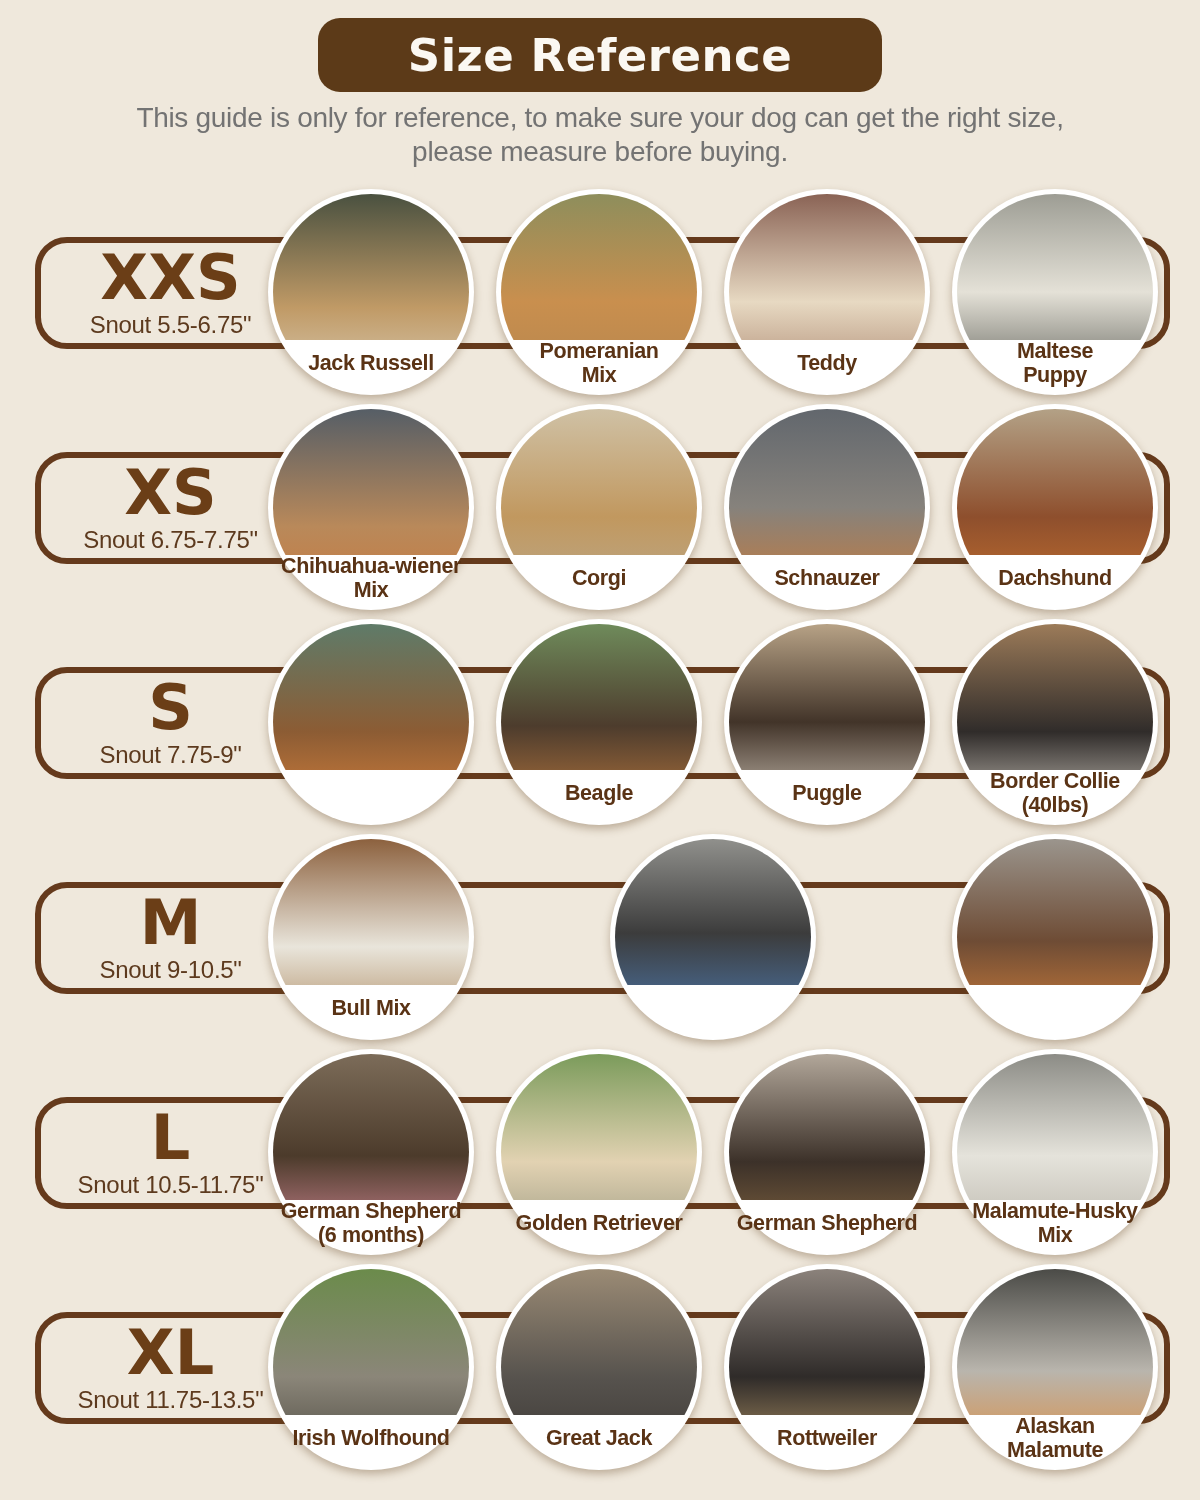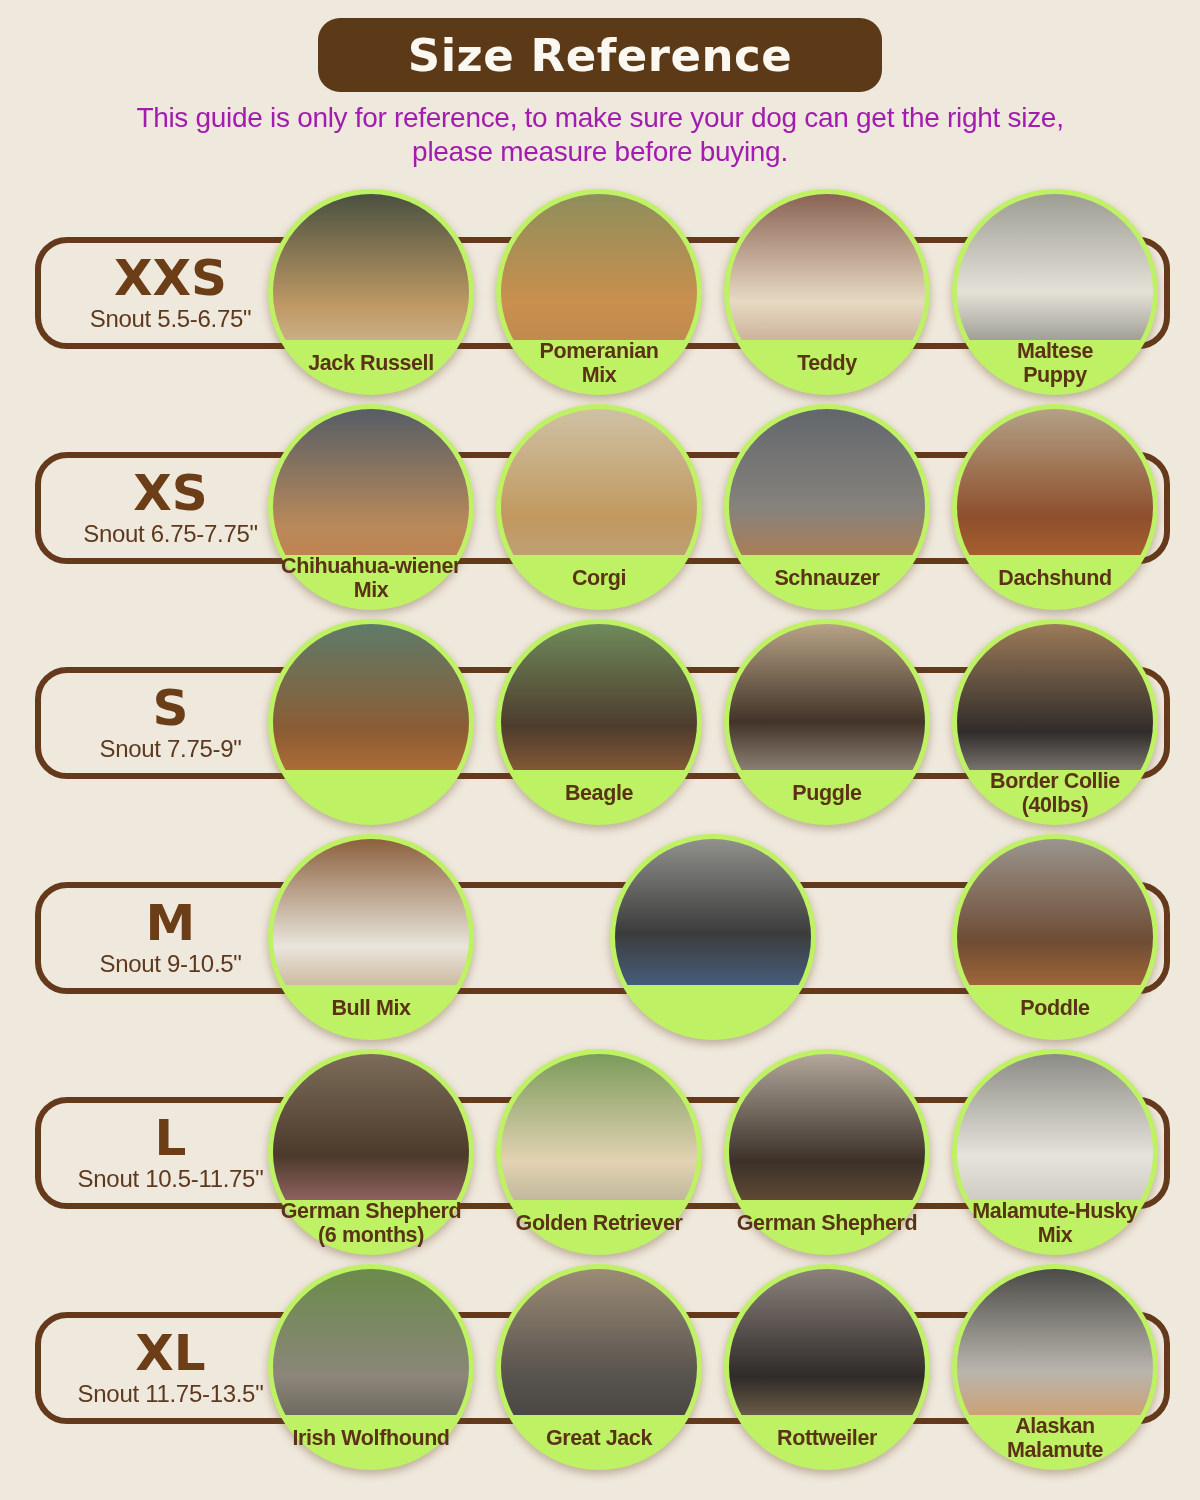--- a/index.html
+++ b/index.html
@@ -18,50 +18,50 @@
     display:flex;align-items:center;justify-content:center;text-align:right;
   }
   .title-box .t{
     font-family:"DejaVu Sans",sans-serif;
     font-weight:bold;font-size:45px;color:#FBF8F2;letter-spacing:.5px;
   }
   .subtitle{
     margin-top:9px;
     text-align:center;
     font-size:28px;line-height:1.23;
-    color:#a21caf;
+    color:#737373;
     white-space:pre-line;
     letter-spacing:-.3px;
   }
   .rows{position:absolute;left:0;top:185px;width:1200px;}
   .row{position:relative;height:215px;}
   .pill{
     position:absolute;left:35px;right:30px;top:52px;height:112px;
     border:6px solid #653A1C;border-radius:32px;
     box-sizing:border-box;z-index:1;
   }
   .size-block{
     position:absolute;left:12px;top:0;bottom:0;width:235px;
     display:flex;flex-direction:column;align-items:center;justify-content:center;
     gap:2px;
   }
   .size-label{
     font-family:"DejaVu Sans",sans-serif;
-    font-weight:bold;font-size:50px;line-height:1;color:#6B3E17;
+    font-weight:bold;font-size:62px;line-height:1;color:#6B3E17;
   }
   .snout{
     font-size:24px;color:#5D3A1E;letter-spacing:-.3px;white-space:nowrap;
   }
   .dogs{
     position:absolute;left:268px;top:4px;width:890px;height:206px;
     display:flex;justify-content:space-between;z-index:2;
   }
   figure.dog{
     margin:0;position:relative;width:206px;height:206px;
-    border-radius:50%;background:#bef264;
+    border-radius:50%;background:#ffffff;
     box-shadow:0 4px 9px rgba(95,62,30,.35);
   }
   .photo{
     position:absolute;left:5px;right:5px;top:5px;height:196px;
     border-radius:50%;
     clip-path:inset(0 0 50px 0);
   }
   .breed{
     position:absolute;left:5px;right:5px;bottom:5px;height:53px;
     display:flex;align-items:center;justify-content:center;
@@ -177,21 +177,20 @@
     <div class="dogs">
       <figure class="dog">
         <div class="photo" style="background:linear-gradient(180deg,#8c613e,#e9e5db 55%,#a98459)"></div>
         <figcaption class="breed">Bull Mix</figcaption>
       </figure>
       <figure class="dog">
         <div class="photo" style="background:linear-gradient(180deg,#90908c,#3c3c3c 48%,#4e7db5)"></div>
       </figure>
       <figure class="dog">
         <div class="photo" style="background:linear-gradient(180deg,#9b958d,#6e4c35 52%,#d7823b)"></div>
-        <figcaption class="breed">Poddle</figcaption>
       </figure>
     </div>
   </section>
 
   <section class="row">
     <div class="pill">
       <div class="size-block">
         <div class="size-label">L</div>
         <div class="snout">Snout 10.5-11.75"</div>
       </div>

